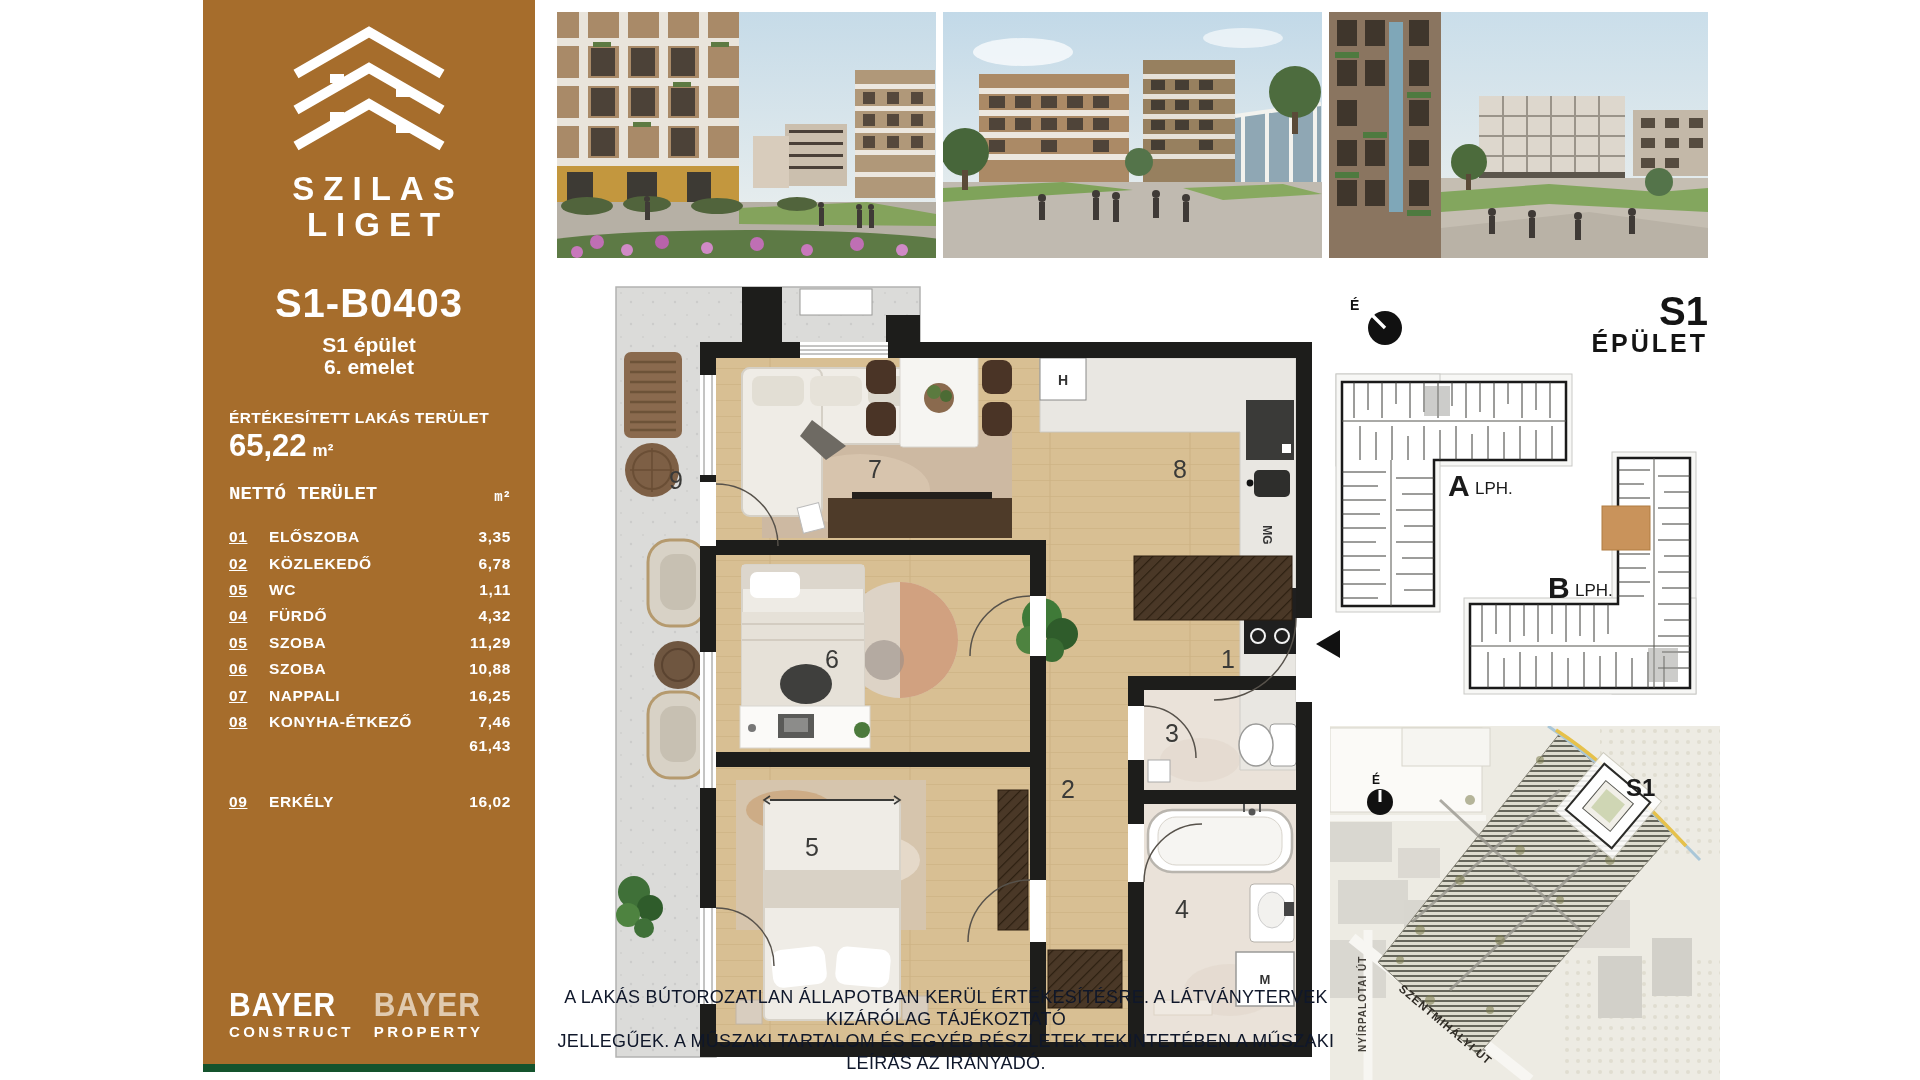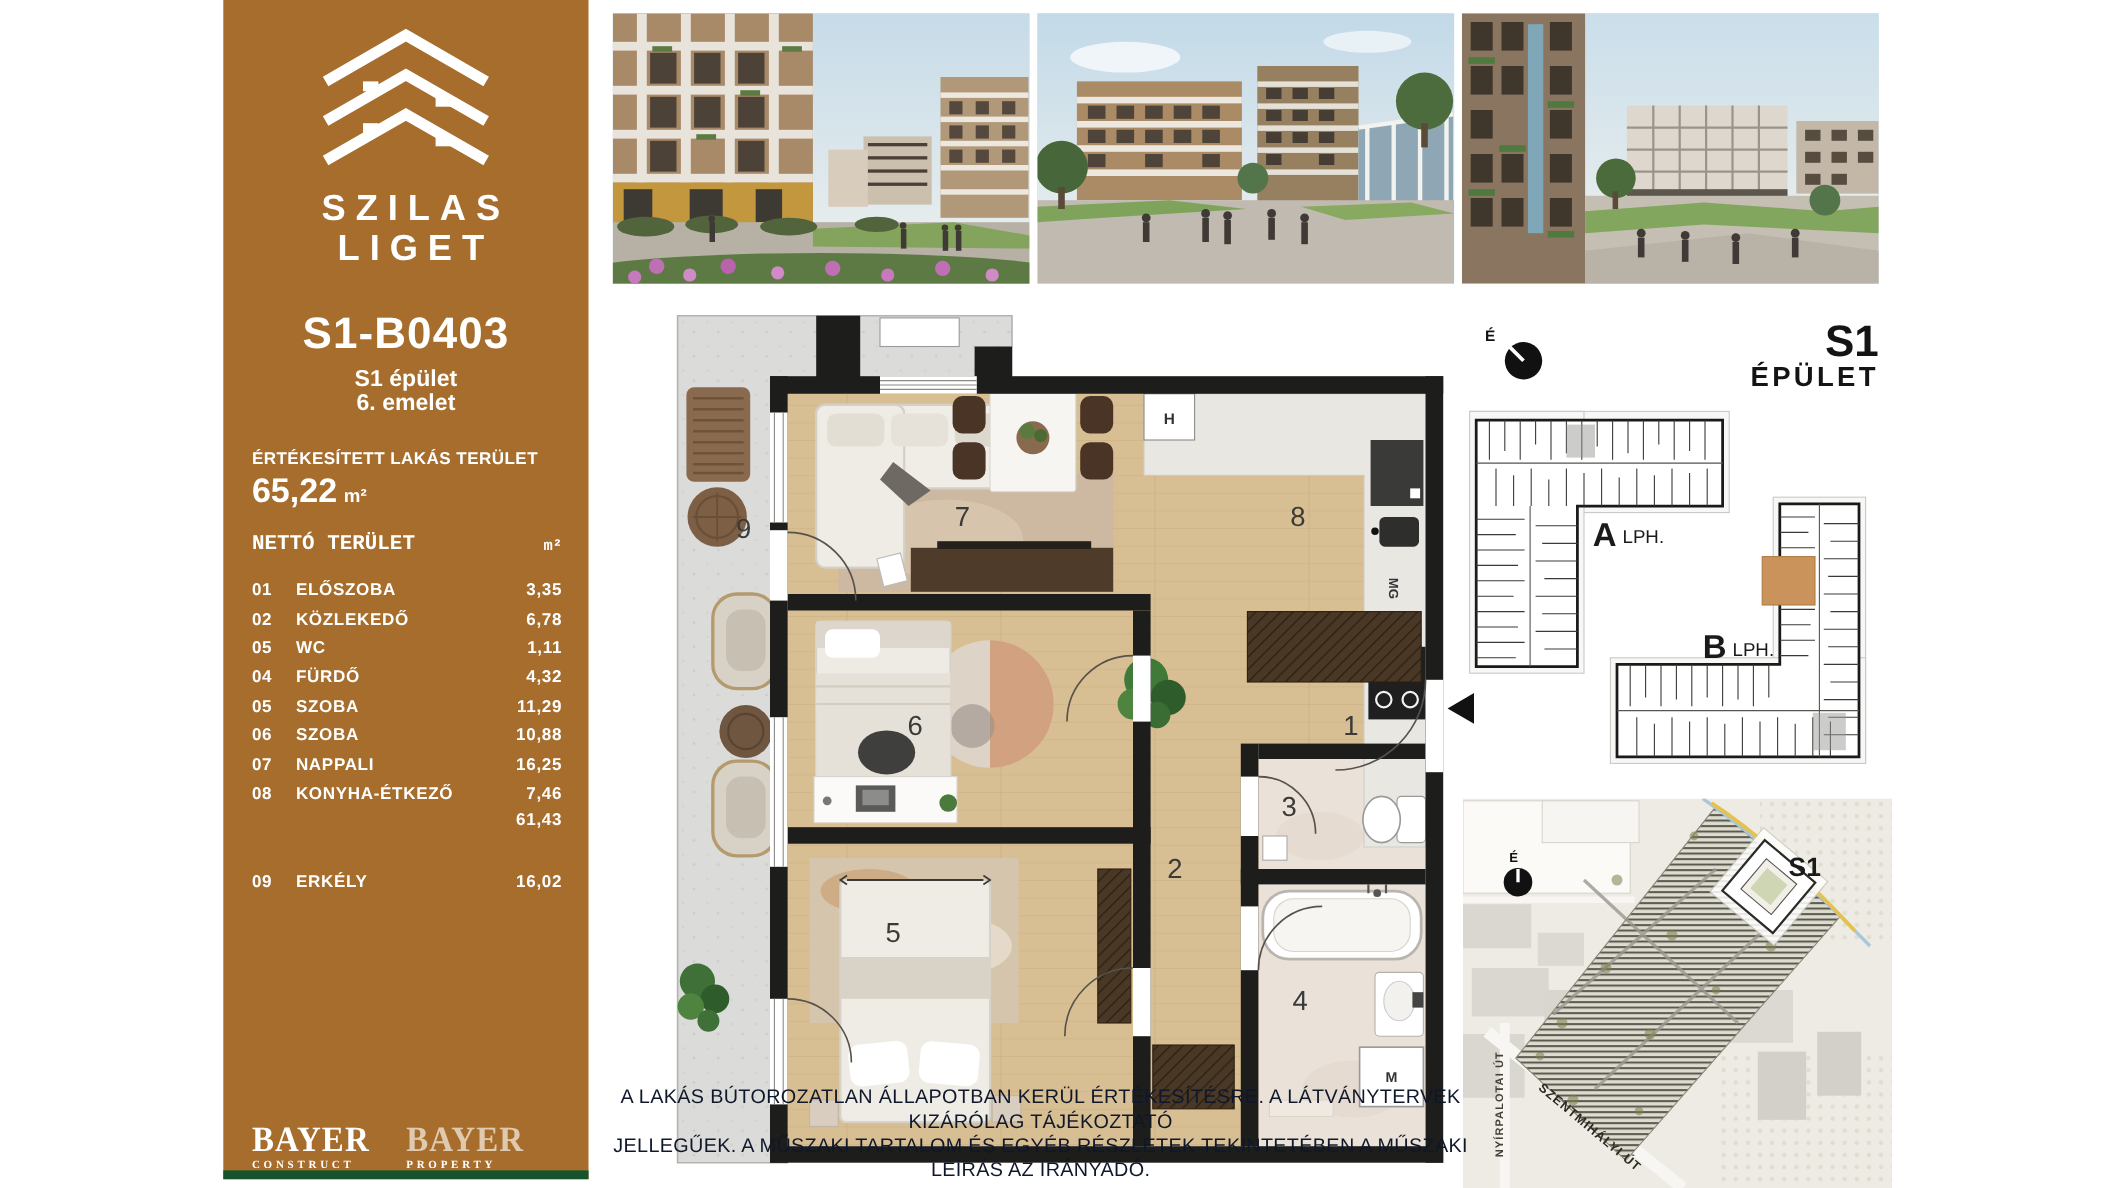--- a/index.html
+++ b/index.html
@@ -17,28 +17,28 @@
   .unit-id{top:281px;font-size:40px;font-weight:800;letter-spacing:1px;}
   .bline1{top:333px;font-size:21px;font-weight:700;}
   .bline2{top:355px;font-size:21px;font-weight:700;}
   .soldlbl{left:26px;top:409px;font-size:15.5px;font-weight:700;letter-spacing:.4px;}
   .soldval{left:26px;top:428px;font-size:31px;font-weight:800;}
   .soldval .u{font-size:17px;font-weight:700;margin-left:6px;}
   .netrow{left:26px;right:24px;top:483px;font-size:19px;font-weight:700;display:flex;justify-content:space-between;font-family:Liberation Mono, monospace;}
   .netrow .u{font-size:14px;font-weight:700;align-self:flex-end;}
   #rooms{left:26px;top:524px;width:282px;}
   .rrow{display:flex;height:26.4px;font-size:15.5px;font-weight:600;letter-spacing:.6px;align-items:center;}
-  .rrow .n{width:40px;}
+  .rrow .n{width:40px;text-decoration:underline;}
   .rrow .nm{flex:1;}
   .rrow .v{text-align:right;}
   .subrow{left:26px;top:737px;width:282px;text-align:right;font-size:15.5px;font-weight:700;letter-spacing:.6px;}
   .erow{left:26px;top:789px;width:282px;}
-  #logos{left:26px;top:1020px;width:290px;display:flex;gap:33px;font-family:Liberation Serif, serif;}
+  #logos{left:26px;top:989px;width:290px;display:flex;gap:20px;}
   .bayer .big{font-size:30px;font-weight:800;letter-spacing:1px;transform:scaleY(1.08);transform-origin:left top;line-height:30px;}
-  .bayer .sub{font-size:10px;font-weight:700;letter-spacing:3.4px;margin-top:4px;}
+  .bayer .sub{font-size:15px;font-weight:700;letter-spacing:3.4px;margin-top:4px;}
   .bayer.dim .big{color:rgba(247,238,226,.72);}
 
   
   .photo{top:12px;width:379px;height:246px;overflow:hidden;background:#cfe0ea;}
   #photo1{left:557px;} #photo2{left:943px;} #photo3{left:1329px;}
 
   
   #bldg-title{left:1440px;top:292px;width:268px;text-align:right;color:#141414;}
   #bldg-title .s1{font-size:40px;font-weight:800;line-height:38px;}
   #bldg-title .ep{font-size:25px;font-weight:600;letter-spacing:3px;line-height:26px;}

